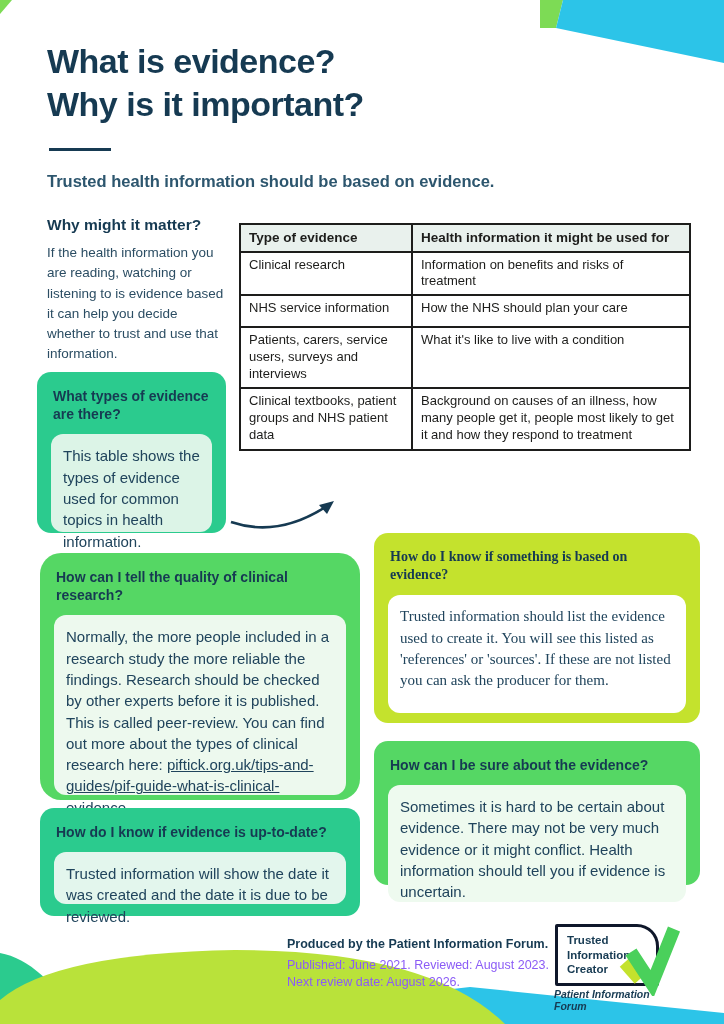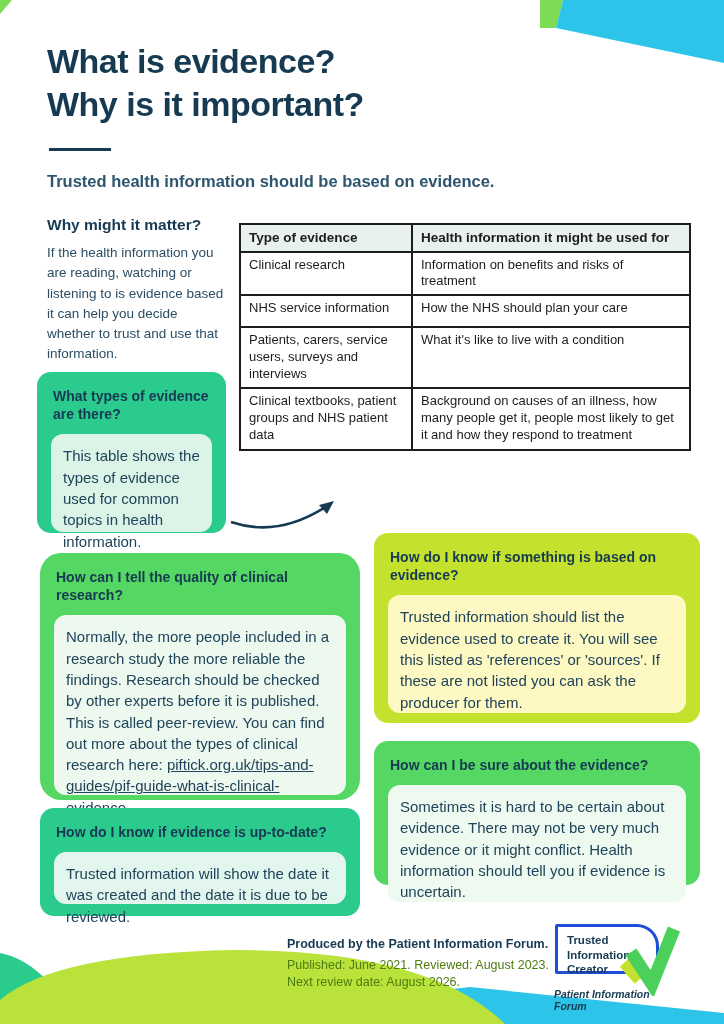--- a/index.html
+++ b/index.html
@@ -25,35 +25,35 @@
   .col-type { width:172px; }
 
   .box { position:absolute; border-radius:14px; padding:13px 14px; }
   .box h3 { font-size:14px; font-weight:bold; color:#163a52; line-height:1.3; margin:2px 2px 11px 2px; }
   .box .inner { border-radius:12px; padding:11px 12px; font-size:15px; line-height:1.42; color:#20445c; }
 
   .box-types   { left:33px;  top:372px; width:189px; height:161px; background:#2bcb8e; }
   .box-types .inner   { background:#dcf4e7; height:98px; }
   .box-quality { left:36px;  top:553px; width:320px; height:247px; background:#55d764;border-radius:21px; }
   .box-quality .inner { background:#edf9ee; height:180px; }
-  .box-based   { left:370px; top:533px; width:326px; height:190px; background:#c4e22d; }
-  .box-based .inner   { background:#fef9c3; height:118px; }
+  .box-based   { left:370px; top:533px; width:326px; height:190px; background:#c4e22d;font-family:Liberation Serif, serif; }
+  .box-based .inner   { background:#ffffff; height:118px; }
   .box-sure    { left:370px; top:741px; width:326px; height:144px; background:#55d764; }
   .box-sure .inner    { background:#eefaef; height:117px; }
   .box-upto    { left:36px;  top:808px; width:320px; height:108px; background:#2bcb8e; }
   .box-upto .inner    { background:#e3f6ed; height:52px; }
 
   .link { text-decoration:underline; overflow-wrap:anywhere; color:#20445c; }
 
   .footer-produced { position:absolute; left:283px; top:937px; font-size:12.5px; font-weight:bold; color:#163a52;text-align:right; }
-  .footer-meta { position:absolute; left:283px; top:957px; font-size:12.5px; line-height:1.35; color:#4d7c0f; }
+  .footer-meta { position:absolute; left:283px; top:957px; font-size:12.5px; line-height:1.35; color:#8b5cf6; }
 
   .badge-box {
-    position:absolute; left:551px; top:924px; width:104px; height:50px;
-    border:3px solid #1d4ed8; border-radius:2px 22px 2px 2px; background:#ffffff;
+    position:absolute; left:551px; top:924px; width:104px; height:62px;
+    border:3px solid #0f172a; border-radius:2px 22px 2px 2px; background:#ffffff;
     padding:6px 0 0 9px;
   }
   .badge-box .bl { font-size:11.5px; font-weight:bold; line-height:1.28; color:#163a52; }
   .badge-org { position:absolute; left:550px; top:988px; width:120px; font-size:10.5px; font-weight:bold; font-style:italic; color:#163a52; }
   .badge-check { position:absolute; left:600px; top:918px; width:90px; height:78px; z-index:3; }
 </style>
 </head>
 <body>
 
 <div class="page">

